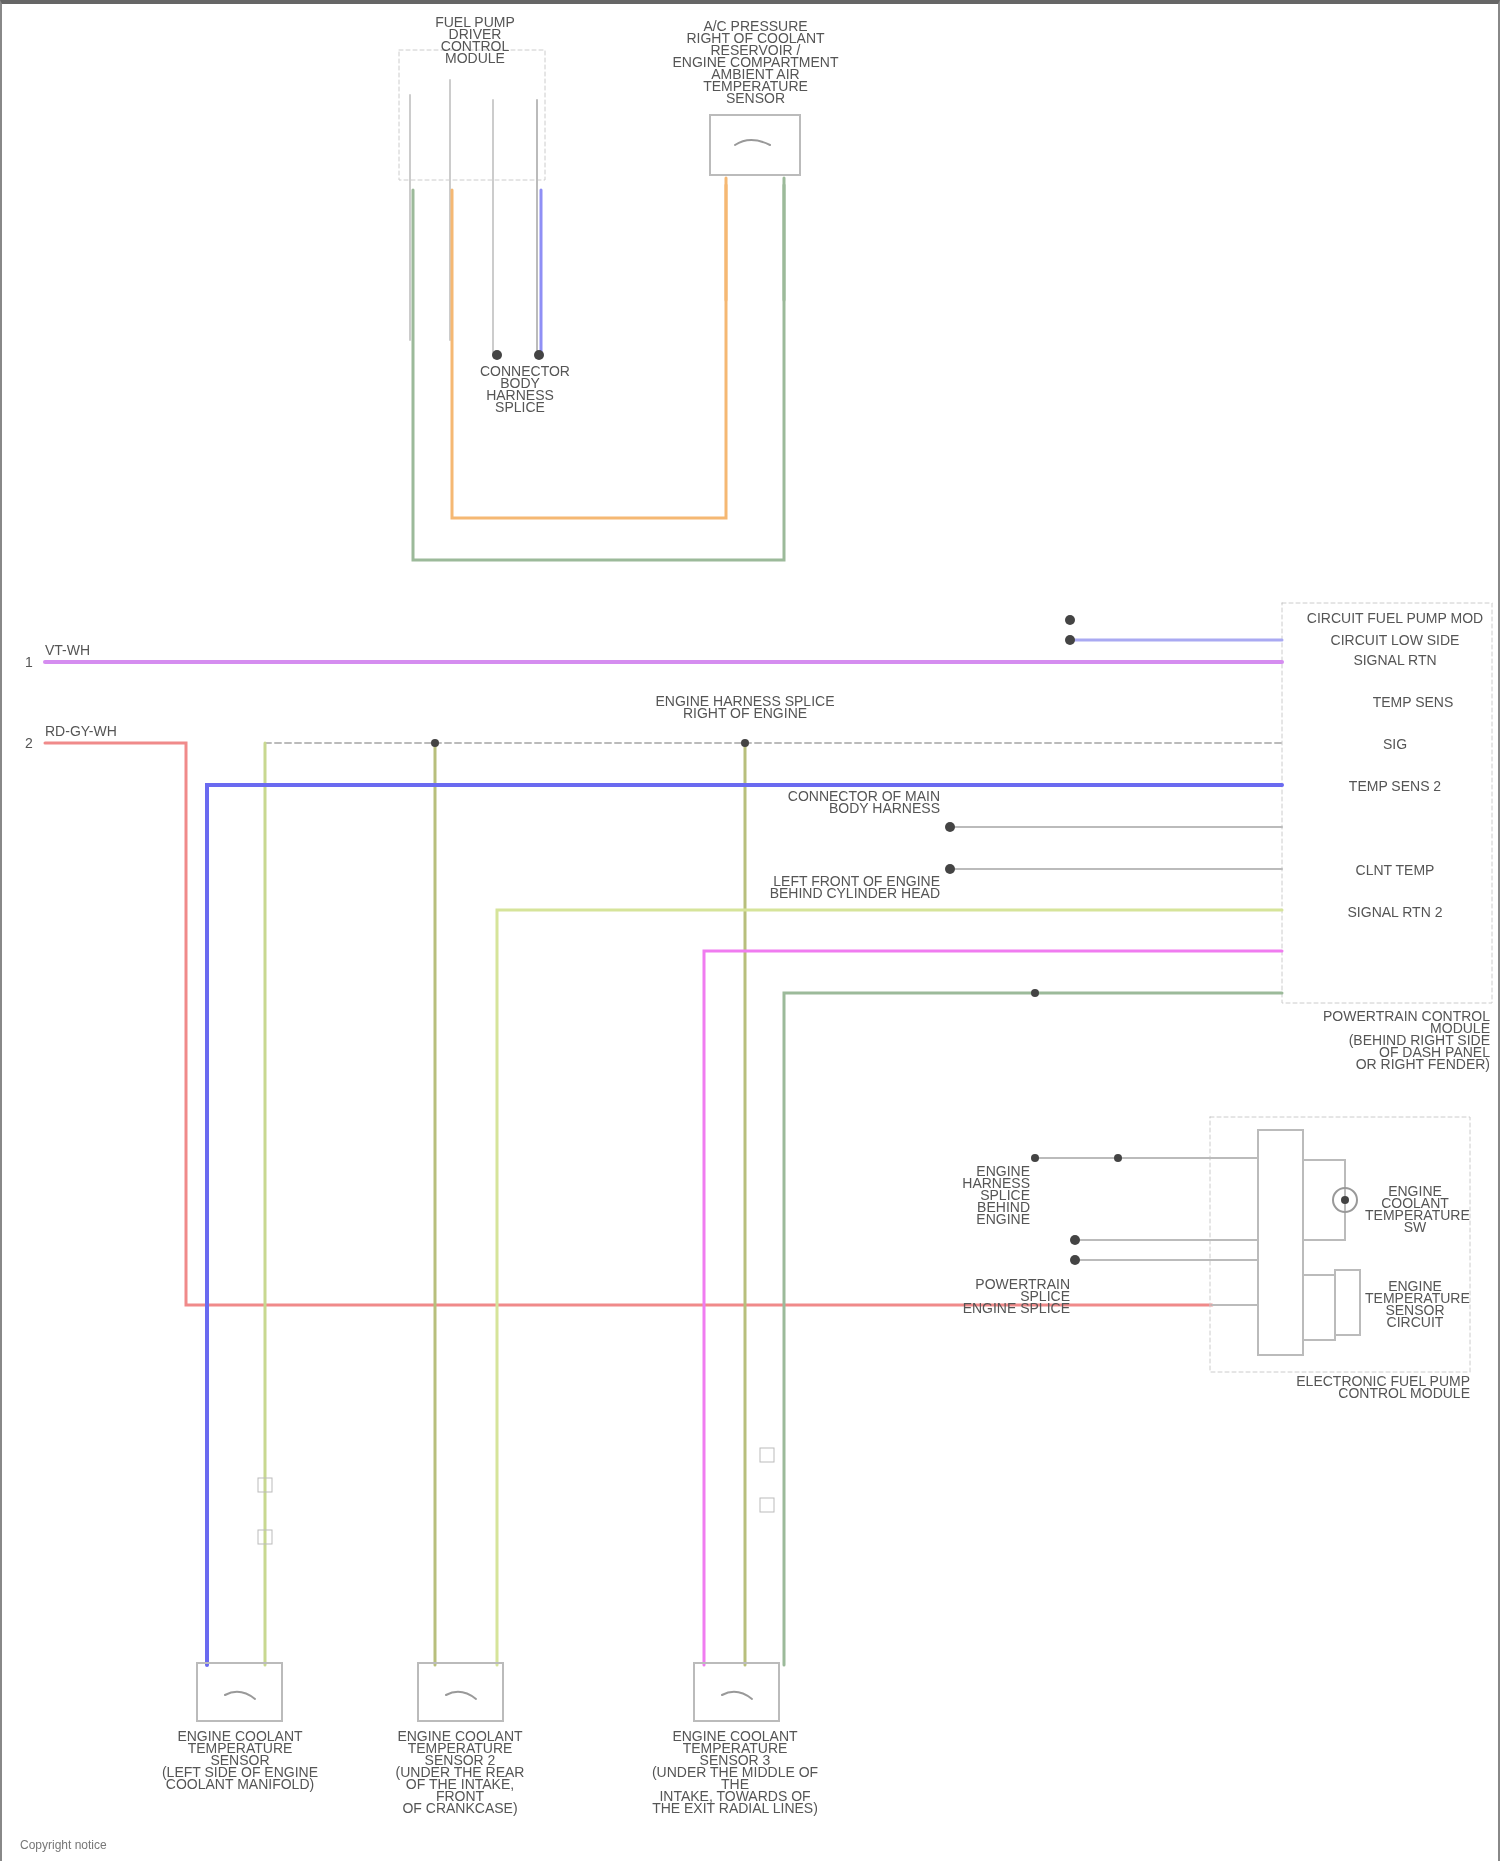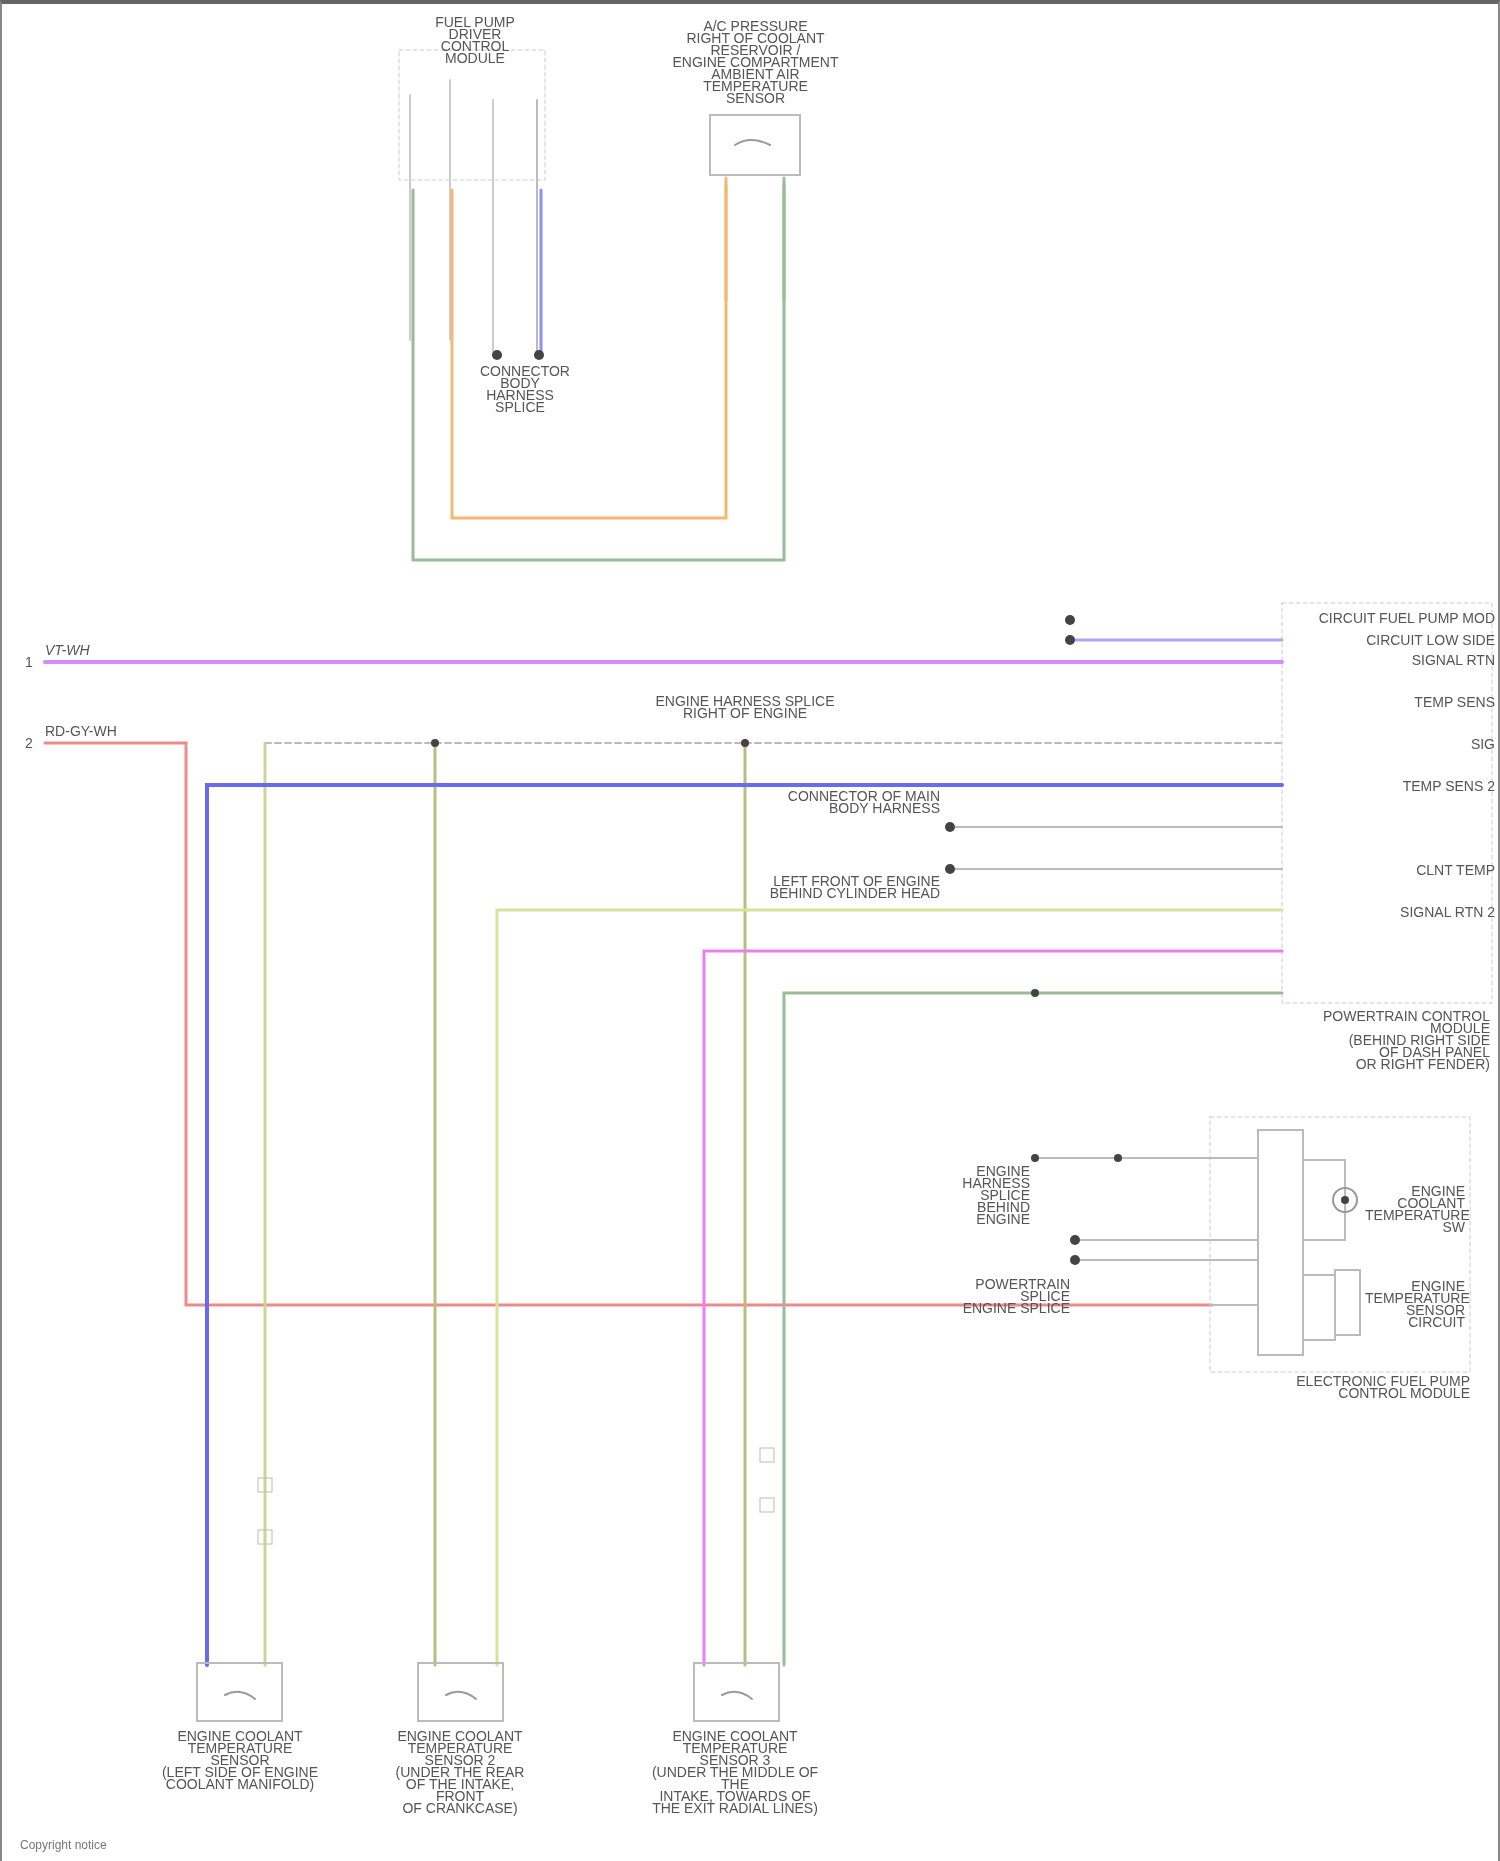--- a/index.html
+++ b/index.html
@@ -1,20 +1,20 @@
 <!DOCTYPE html>
 <html><head>
 <meta charset="utf-8">
 <style>
   html,body{margin:0;padding:0;background:#fff;}
   body{width:1500px;height:1861px;position:relative;overflow:hidden;font-family:"Liberation Sans",sans-serif;}
   .frame{position:absolute;left:0;top:0;width:1496px;height:1857px;border:2px solid #888;border-top:4px solid #666;}
   svg{position:absolute;left:0;top:0;}
   .lbl{position:absolute;font-size:14px;color:#555;text-align:center;line-height:12px;filter:blur(0.6px);}
-  .lbl-l{text-align:right;}
+  .lbl-l{text-align:center;}
   .lbl-r{text-align:right;}
   .foot{position:absolute;left:20px;top:1838px;font-size:12px;color:#777;}
 </style>
 </head>
 <body>
 
 <div class="frame"></div>
 
 <svg width="1500" height="1861" viewBox="0 0 1500 1861">
   <g fill="none" stroke-linecap="round">
@@ -110,21 +110,21 @@
   <div>ENGINE COMPARTMENT</div>
   <div>AMBIENT AIR TEMPERATURE</div>
   <div>SENSOR</div>
 </div>
 <div class="lbl" style="left:480px;top:365px;width:80px;">
   <div>CONNECTOR</div>
   <div>BODY HARNESS</div>
   <div>SPLICE</div>
 </div>
 
-<div class="lbl lbl-l" style="left:45px;top:644px;font-style:italic;">VT-WH</div>
+<div class="lbl lbl-l" style="left:45px;top:644px;">VT-WH</div>
 <div class="lbl lbl-l" style="left:25px;top:656px;">1</div>
 <div class="lbl lbl-l" style="left:45px;top:725px;">RD-GY-WH</div>
 <div class="lbl lbl-l" style="left:25px;top:737px;">2</div>
 
 <div class="lbl" style="left:640px;top:695px;width:210px;">
   <div>ENGINE HARNESS SPLICE</div>
   <div>RIGHT OF ENGINE</div>
 </div>
 
 <div class="lbl lbl-r" style="left:760px;top:790px;width:180px;">CONNECTOR OF MAIN BODY HARNESS</div>

